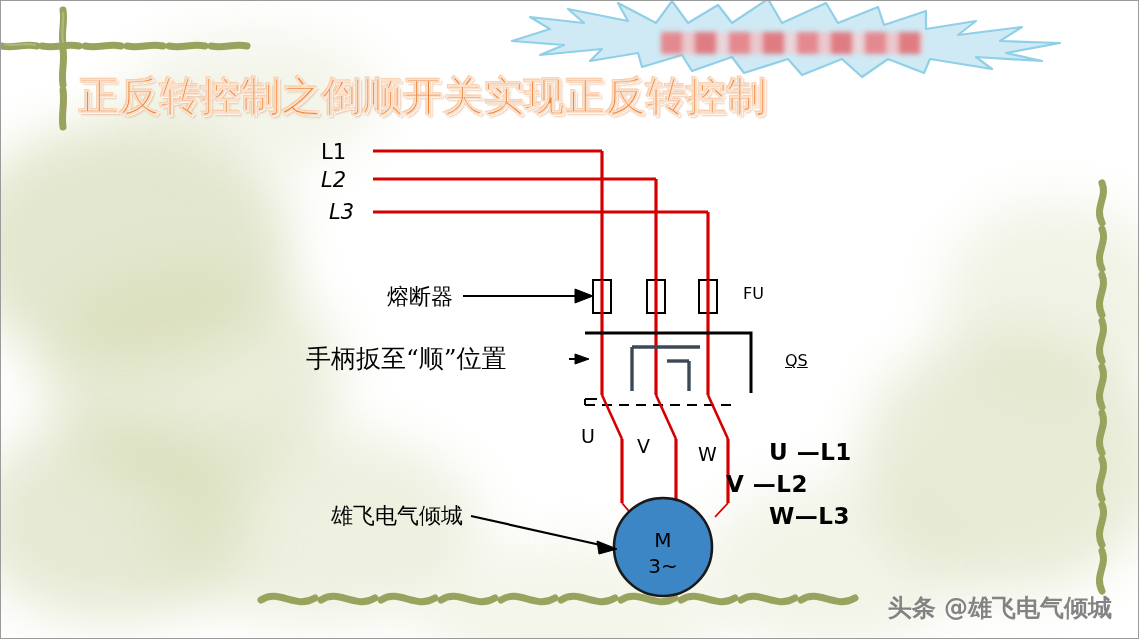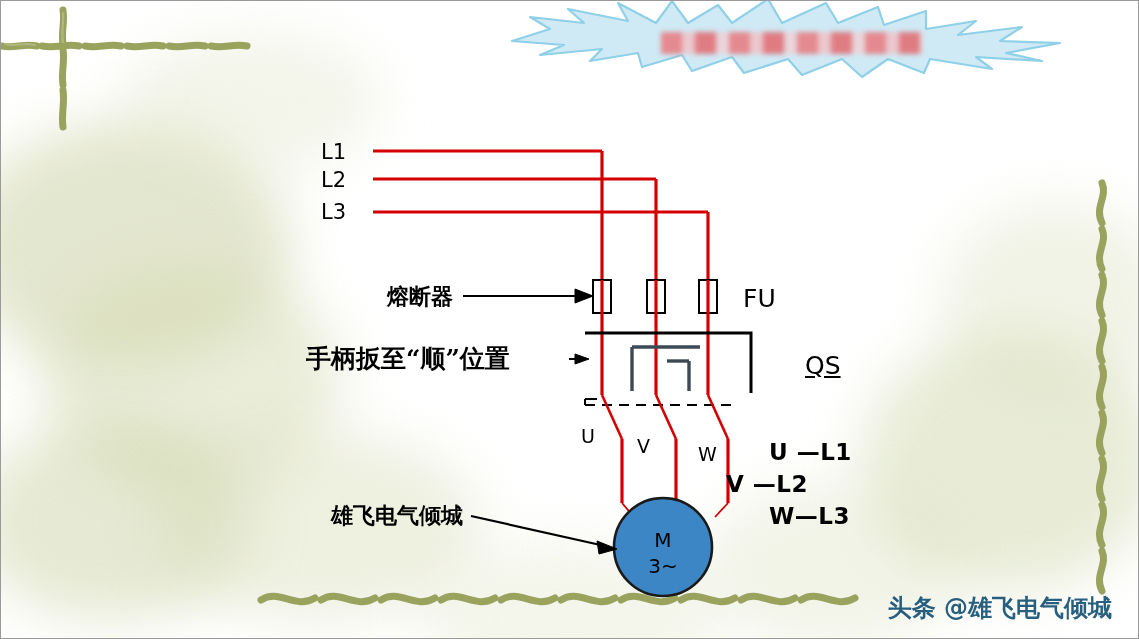--- a/index.html
+++ b/index.html
@@ -84,34 +84,34 @@
     inset: 0;
     pointer-events: none;
   }
   .lbl {
     position: absolute;
     color: #000;
     white-space: nowrap;
     pointer-events: auto;
   }
   .lbl-phase   { font-size: 21px; font-weight: 400; text-align: right; }
-  .lbl-cn      { font-size: 22px; font-weight: 700; font-family: "DejaVu Serif","Liberation Serif",serif; text-align: center; }
-  .lbl-comp    { font-size: 25px; font-weight: 400; }
+  .lbl-cn      { font-size: 22px; font-weight: 400; font-family: "DejaVu Serif","Liberation Serif",serif; text-align: center; }
+  .lbl-comp    { font-size: 16px; font-weight: 400; }
   .lbl-uvw     { font-size: 19px; font-weight: 400; }
   .lbl-map     { font-size: 23px; font-weight: 700; letter-spacing: .5px; margin-top: 46px; }
   .lbl-motor   { font-size: 20px; font-weight: 400; fill: #000; }
 
   
   #watermark {
     position: absolute;
     right: 26px; bottom: 14px;
     font-size: 24px;
     font-weight: 700;
     font-family: "DejaVu Sans","Liberation Sans",sans-serif;
-    color: #0c4a6e;
+    color: #737373;
     opacity: .88;
     text-shadow: 0 1px 0 rgba(255,255,255,.9);
     white-space: nowrap;
   }
 </style>
 </head>
 <body>
 
 <div id="slide">
 
@@ -177,20 +177,21 @@
   <div id="starburst-wrap">
     <svg width="560" height="84" viewBox="0 0 560 84">
       <polygon points="6,44 44,32 24,20 78,26 62,12 122,24 112,6 150,26 166,4 182,26 212,8 226,26
                 262,2 276,26 320,6 332,26 372,10 378,28 420,14 420,32 470,24 452,38 516,30
                 494,44 554,46 500,56 536,64 470,60 486,72 424,62 418,76 382,62 356,80 336,62
                 296,78 282,62 238,76 226,60 186,74 176,58 136,70 132,56 84,64 96,52 34,58 58,48" fill="#cfeaf5" stroke="#8fd0e8" stroke-width="2.2" stroke-linejoin="round"></polygon>
     </svg>
   </div>
   <div id="censored-text"></div>
 
+  <div id="title-text">正反转控制之倒顺开关实现正反转控制</div>
 
   <svg id="diagram" width="1139" height="639" viewBox="0 0 1139 639">
 
     <g stroke="#d40000" stroke-width="3.2" fill="none">
       <path d="M372,150 H601"></path>
       <path d="M372,178 H655"></path>
       <path d="M372,211 H707"></path>
     </g>
 
     <g stroke="#d40000" stroke-width="3.2" fill="none">
@@ -269,29 +270,29 @@
       <g>
         <path d="M470,515 L604,545" stroke-width="2.2" fill="none"></path>
         <polygon points="616,548 596,540 598,553"></polygon>
       </g>
     </g>
   </svg>
 
   <div>
 
     <span class="lbl lbl-phase" style="left:320px; top:139px;">L1</span>
-    <span class="lbl lbl-phase" style="left:320px; top:167px;">L2</span>
-    <span class="lbl lbl-phase" style="left:320px; top:199px;">L3</span>
+    <span class="lbl lbl-phase" style="left:320px; top:167px;font-style:italic;">L2</span>
+    <span class="lbl lbl-phase" style="left:328px; top:199px;font-style:italic;">L3</span>
 
     <span class="lbl lbl-cn" style="left:386px; top:281px;">熔断器</span>
     <span class="lbl lbl-cn" style="left:305px; top:341px; font-size:25px;">手柄扳至“顺”位置</span>
     <span class="lbl lbl-cn" style="left:330px; top:500px;">雄飞电气倾城</span>
 
     <span class="lbl lbl-comp" style="left:742px; top:283px;">FU</span>
-    <span class="lbl lbl-comp" style="left:804px; top:350px;text-decoration:underline;">QS</span>
+    <span class="lbl lbl-comp" style="left:784px; top:350px;text-decoration:underline;">QS</span>
 
     <span class="lbl lbl-uvw" style="left:580px; top:424px;">U</span>
     <span class="lbl lbl-uvw" style="left:636px; top:434px;">V</span>
     <span class="lbl lbl-uvw" style="left:697px; top:442px;">W</span>
 
     <span class="lbl lbl-map" style="left:768px; top:392px;">U —L1</span>
     <span class="lbl lbl-map" style="left:725px; top:424px;">V —L2</span>
     <span class="lbl lbl-map" style="left:768px; top:456px;">W—L3</span>
   </div>
 

